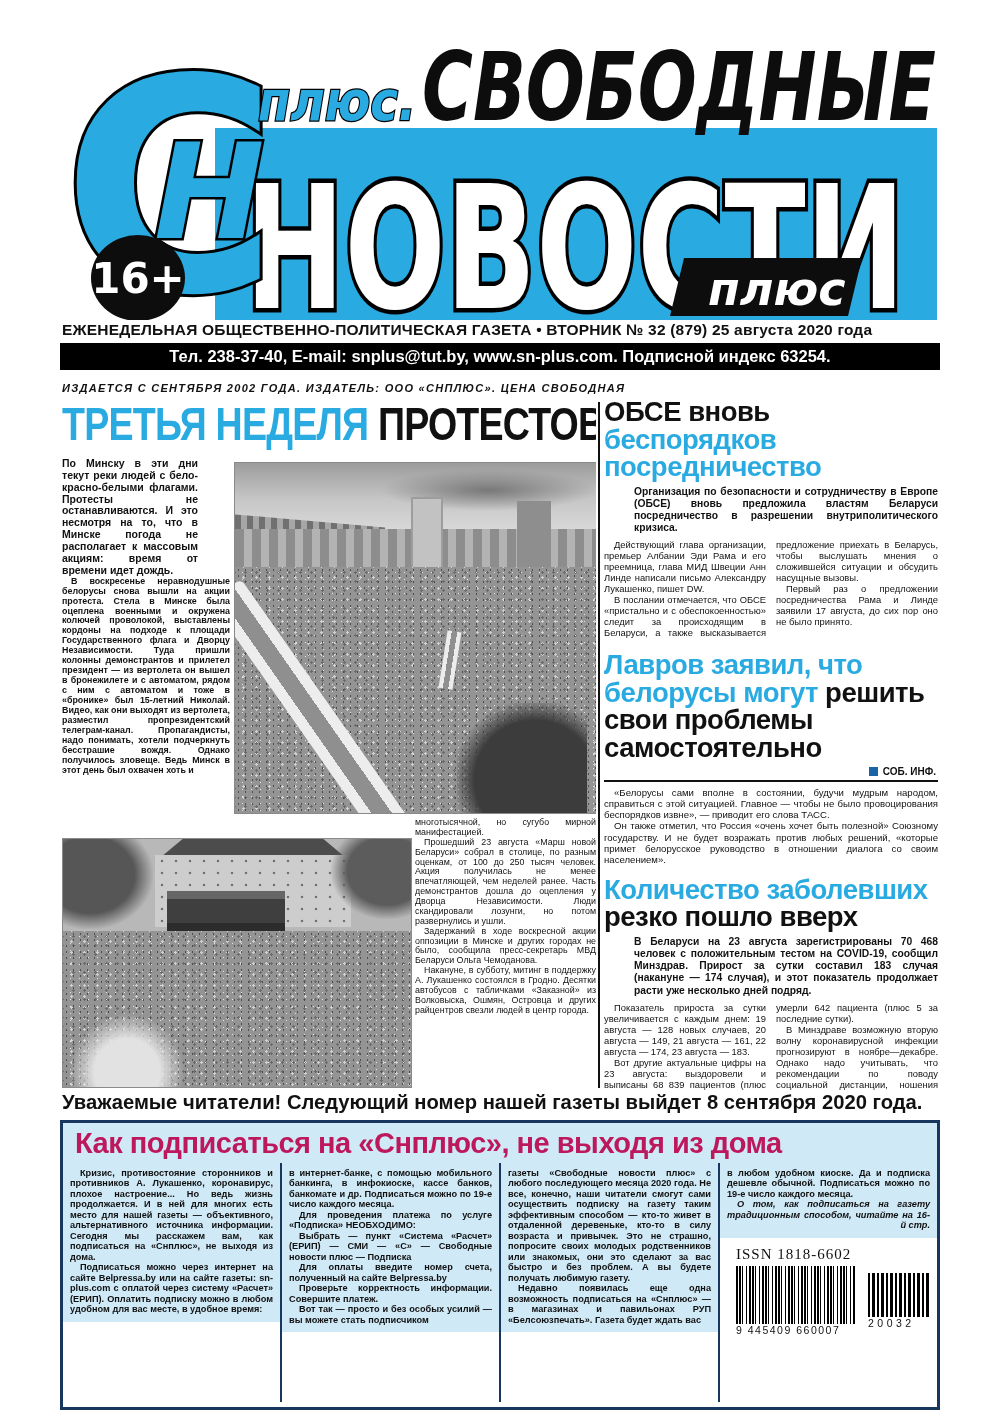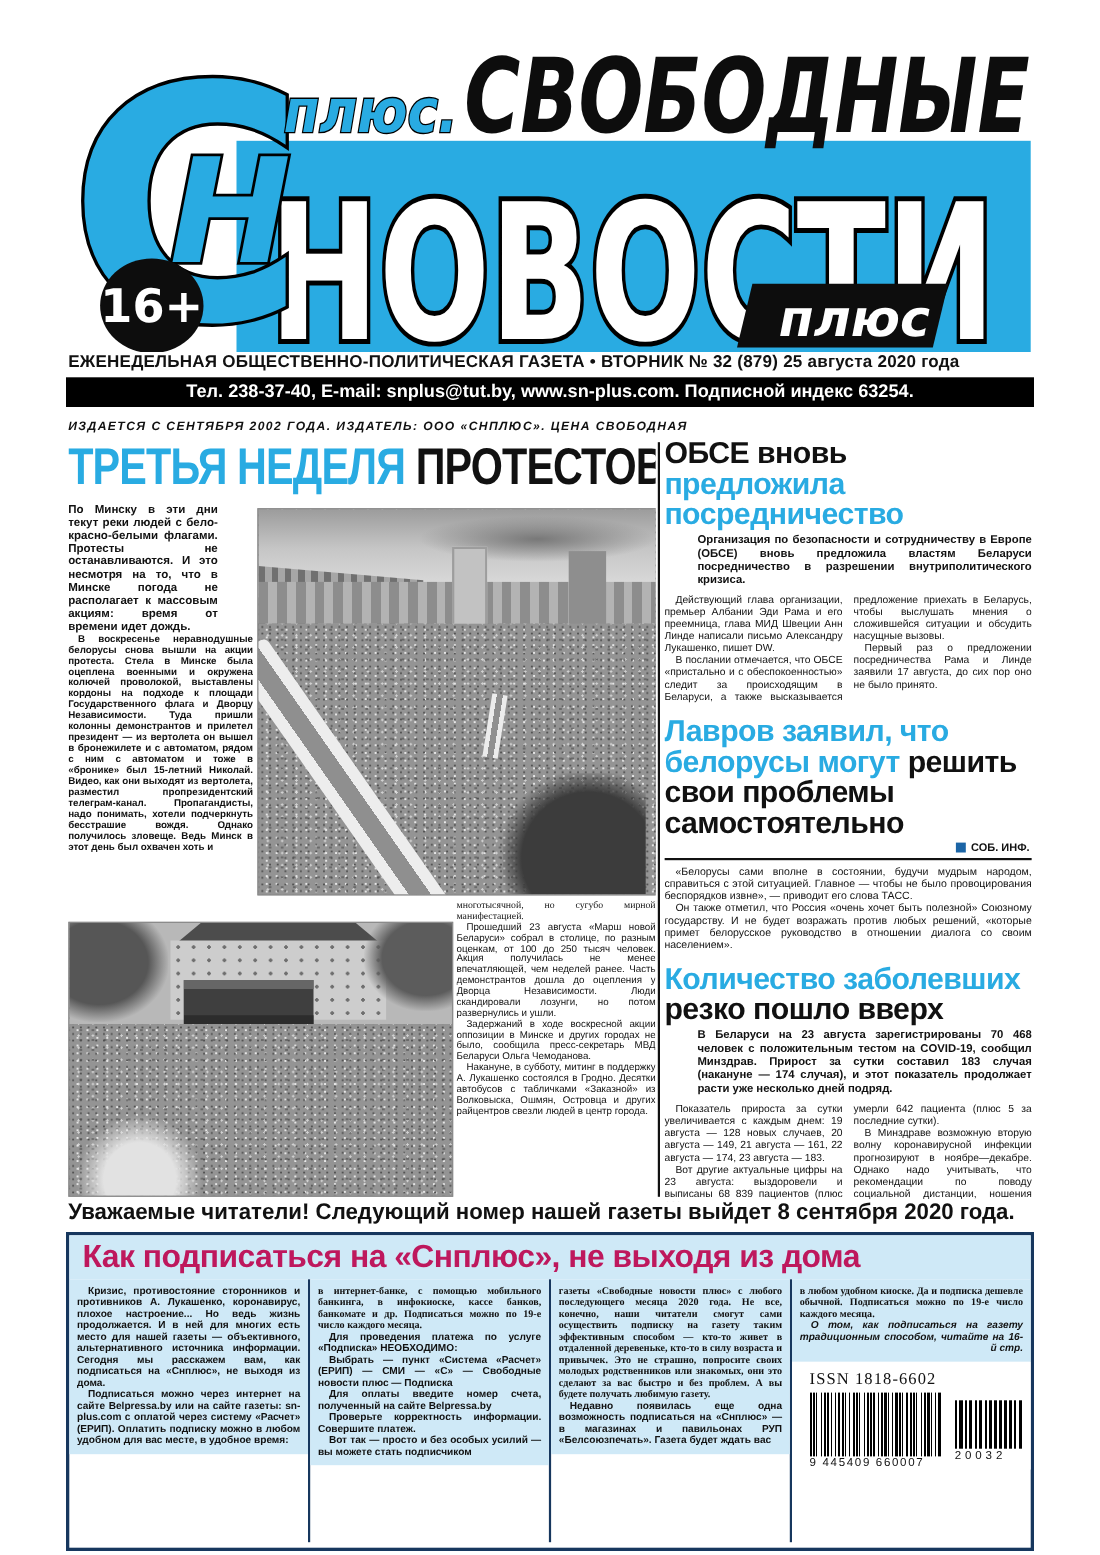--- a/index.html
+++ b/index.html
@@ -29,21 +29,21 @@
   .blue{color:#29abe2;}
   .black{color:#111;}
 
   .txtcol1{position:absolute;left:0;top:58px;width:168px;height:378px;overflow:hidden;}
   .lead-left{font-weight:bold;font-size:10.5px;line-height:1.13;margin:10px 0 3px 32px;
              width:136px;text-align:justify;}
   .txtcol1 p,.txtcol2 p{margin:0;text-align:justify;overflow-wrap:break-word;}
   .txtcol1 .plist p{font-size:8.9px;line-height:1.12;text-indent:9px;font-weight:bold;}
   .txtcol2{position:absolute;left:353px;top:418px;width:181px;height:268px;overflow:hidden;}
   .txtcol2 p{font-size:8.9px;line-height:1.11;text-indent:9px;}
-  .noindent{text-indent:0 !important;font-family:Liberation Serif, serif;}
+  .noindent{text-indent:0 !important;}
 
   
   .photo{position:absolute;overflow:hidden;border:1px solid #8a8a8a;background:#969696;}
   .photo1{left:172px;top:62px;width:362px;height:350px;}
   .photo2{left:0;top:438px;width:348px;height:248px;}
   .speck{background-color:#949494;background-image:
     radial-gradient(circle,#4e4e4e .9px,transparent 1px),
     radial-gradient(circle,#e6e6e6 .9px,transparent 1px),
     radial-gradient(circle,#6a6a6a 1.1px,transparent 1.2px),
     radial-gradient(circle,#d2d2d2 1px,transparent 1.1px);
@@ -182,21 +182,21 @@
         <p>Задержаний в ходе воскресной акции оппозиции в Минске и других городах не было, сообщила пресс-секретарь МВД Беларуси Ольга Чемоданова.</p>
         <p>Накануне, в субботу, митинг в поддержку А. Лукашенко состоялся в Гродно. Десятки автобусов с табличками «Заказной» из Волковыска, Ошмян, Островца и других райцентров свезли людей в центр города.</p>
       </div>
   </div>
 
   <div class="abs divider-v"></div>
 
   <div class="abs main-right">
 
     <article class="osce">
-      <h2><span class="black">ОБСЕ вновь</span><span class="blue"> предложила посредничество</span></h2>
+      <h2><span class="black">ОБСЕ вновь</span><span class="blue"> беспорядков посредничество</span></h2>
       <p class="lead2">Организация по безопасности и сотрудничеству в Европе (ОБСЕ) вновь предложила властям Беларуси посредничество в разрешении внутриполитического кризиса.</p>
       <div class="body2col">
           <p>Действующий глава организации, премьер Албании Эди Рама и его преемница, глава МИД Швеции Анн Линде написали письмо Александру Лукашенко, пишет DW.</p>
           <p>В послании отмечается, что ОБСЕ «пристально и с обеспокоенностью» следит за происходящим в Беларуси, а также высказывается предложение приехать в Беларусь, чтобы выслушать мнения о сложившейся ситуации и обсудить насущные вызовы.</p>
           <p>Первый раз о предложении посредничества Рама и Линде заявили 17 августа, до сих пор оно не было принято.</p>
         </div>
     </article>
 
     <article class="lavrov">
       <h2><span class="blue">Лавров заявил, что белорусы могут</span><span class="black"> решить свои проблемы самостоятельно</span></h2>

